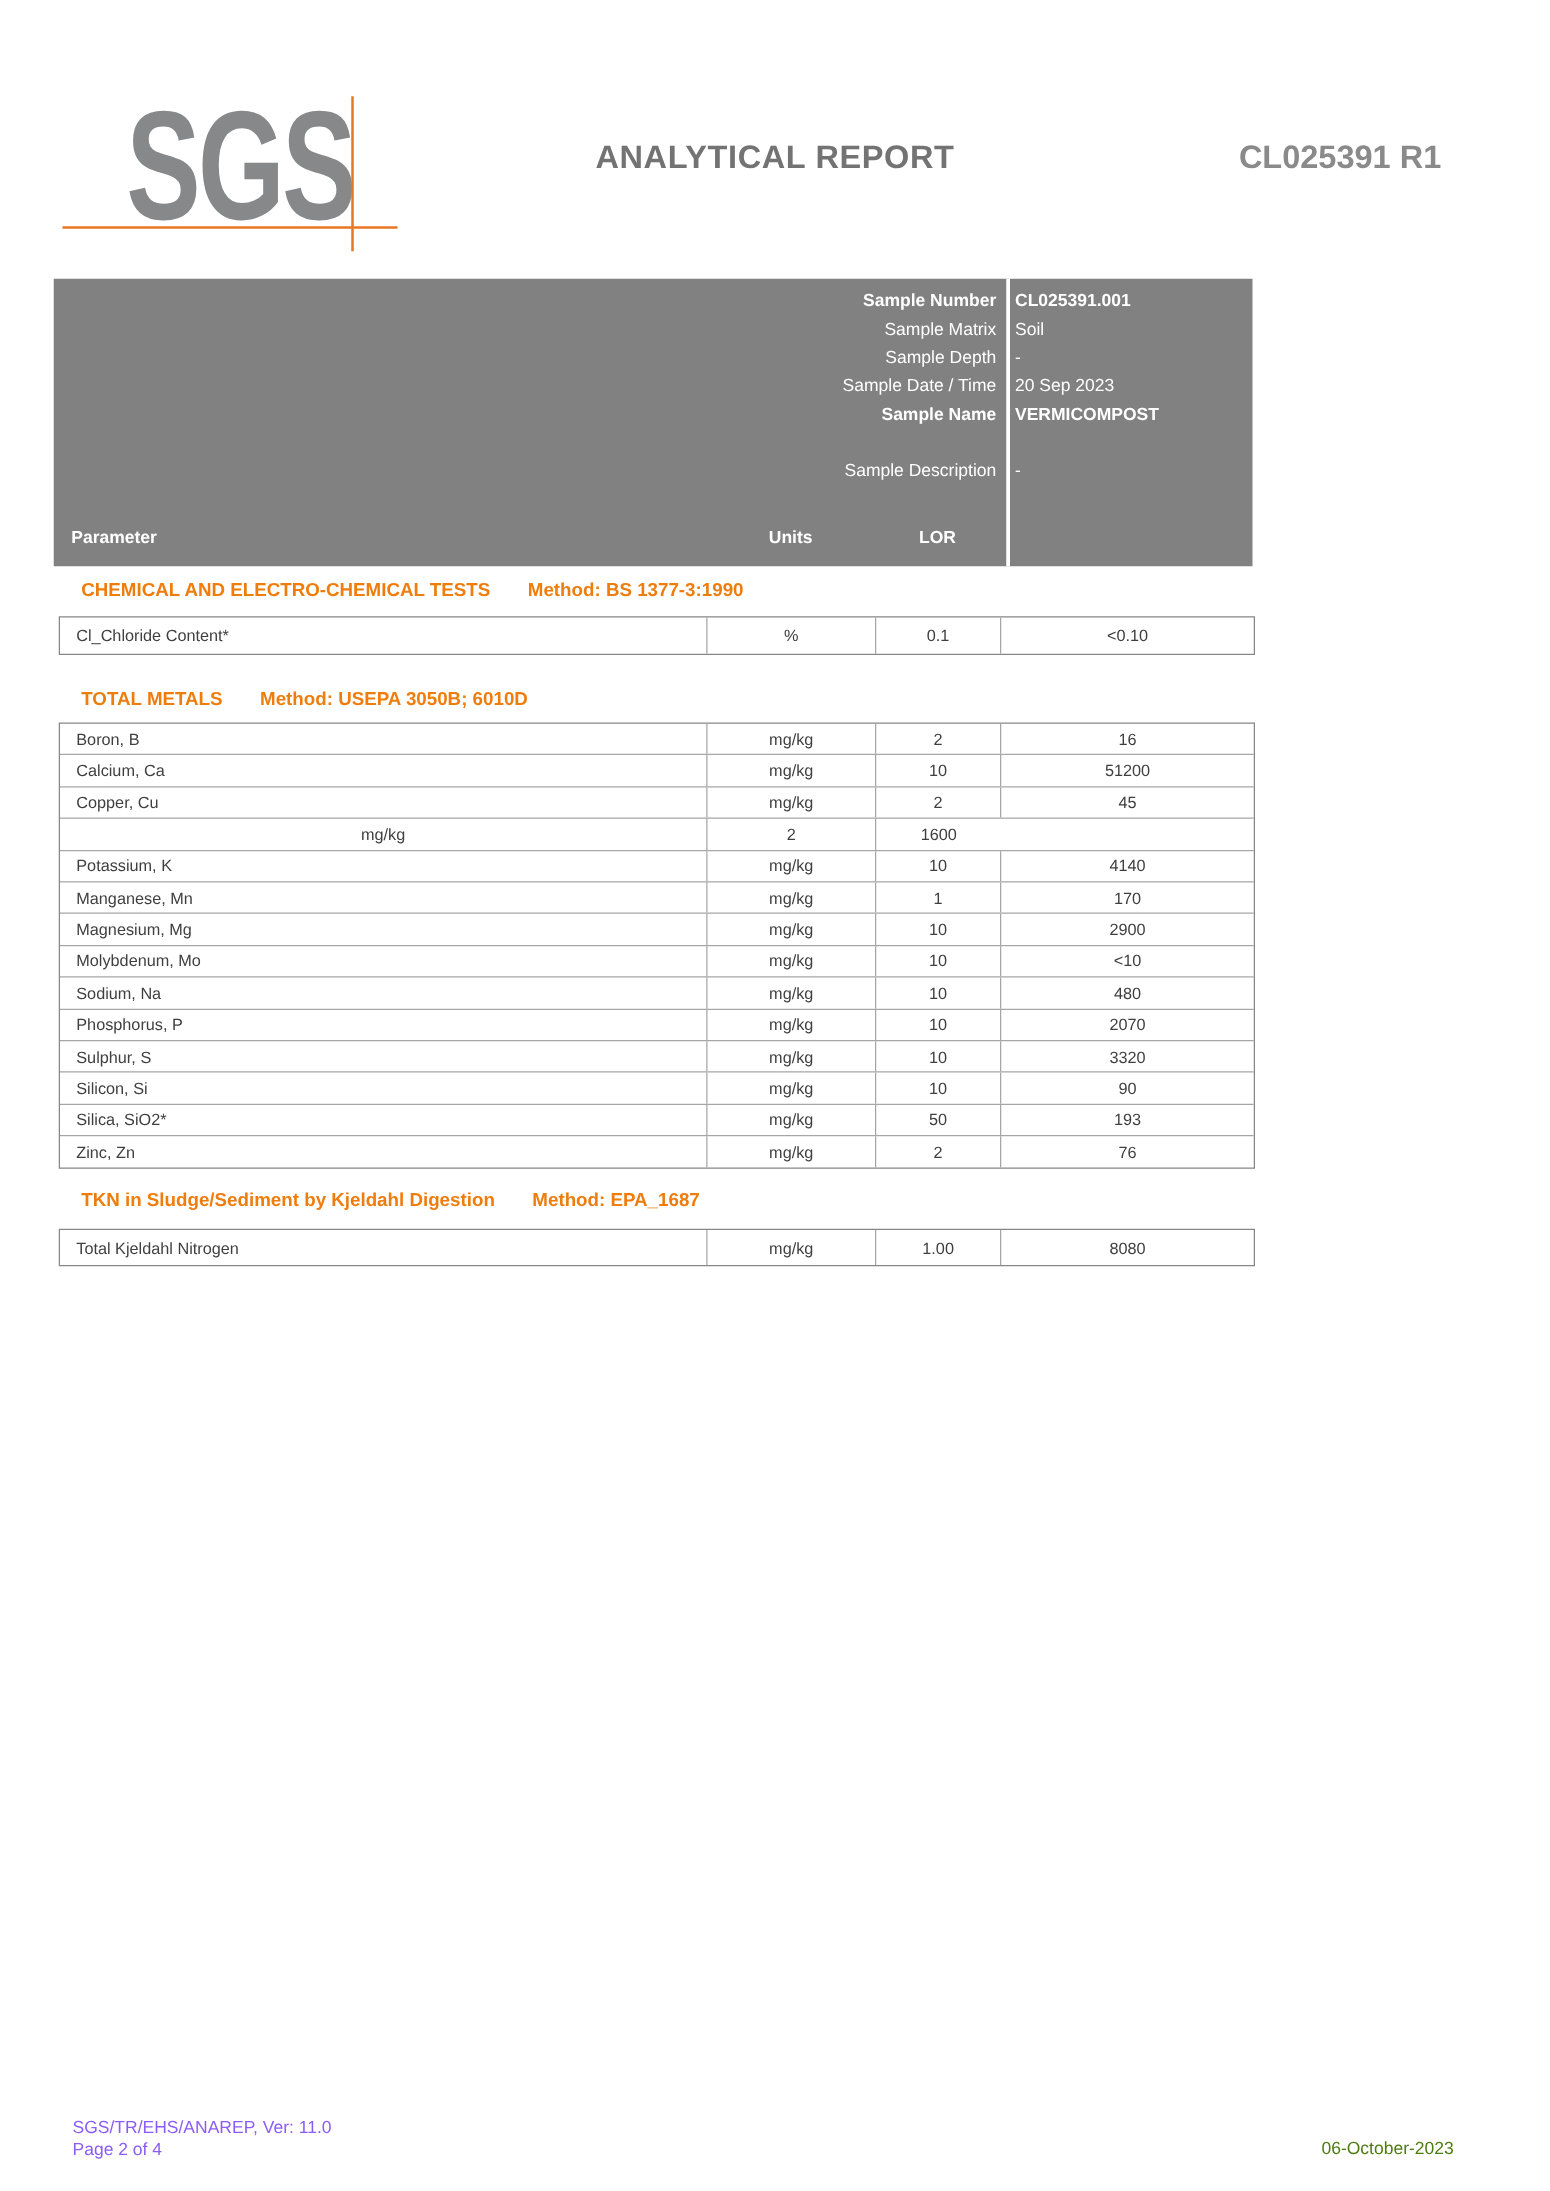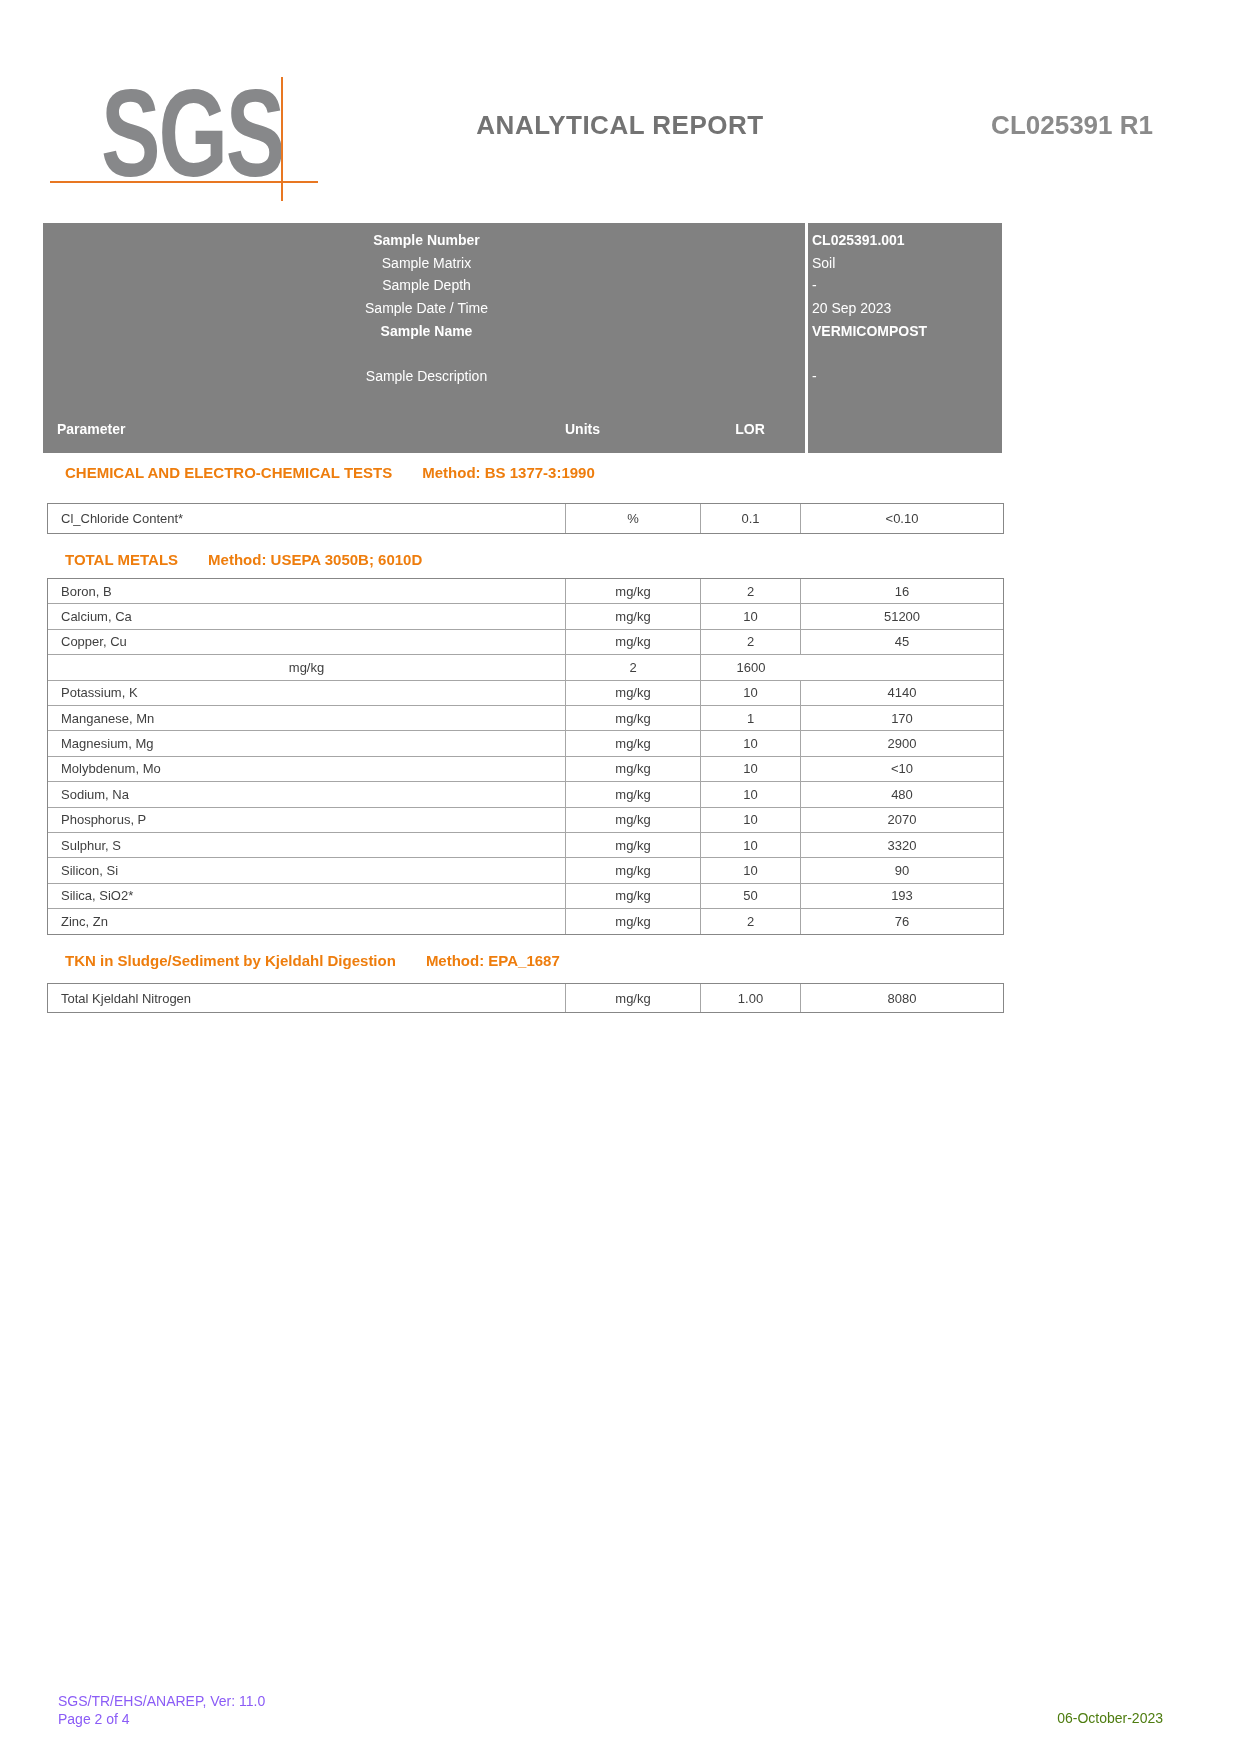--- a/index.html
+++ b/index.html
@@ -19,37 +19,37 @@
     font-size:26px;font-weight:700;color:#737373;letter-spacing:.5px;}
   .doc-number{position:absolute;top:110px;right:87px;font-size:26px;font-weight:700;color:#8a8a8a;}
 
   
   .info-block{position:absolute;left:43px;top:223px;width:959px;height:230px;
     background:var(--info-gray);color:#ffffff;font-size:14px;}
   .info-divider{position:absolute;left:762px;top:0;width:3px;height:100%;background:#ffffff;}
   .si-rows{position:absolute;left:0;top:6px;width:100%;}
   .si-row{display:grid;grid-template-columns:754px 1fr;height:22.6px;align-items:center;}
   .si-spacer{height:22.6px;}
-  .si-label{text-align:center;white-space:nowrap;padding-left:13px;}
+  .si-label{text-align:right;white-space:nowrap;padding-left:13px;}
   .si-value{padding-left:15px;white-space:nowrap;}
   .b{font-weight:700;}
   .info-cols{position:absolute;bottom:14px;left:0;width:100%;height:18px;font-weight:700;}
   .col-parameter{position:absolute;left:14px;top:0;}
-  .col-units{position:absolute;left:522px;width:135px;top:0;}
+  .col-units{position:absolute;left:522px;width:135px;text-align:center;top:0;}
   .col-lor{position:absolute;left:657px;width:100px;text-align:center;top:0;}
 
   
   .section{position:absolute;left:47px;width:957px;}
   .section-1{top:464px;}
   .section-2{top:551px;}
   .section-3{top:952px;}
   .section-heading{height:20px;padding-left:18px;display:flex;gap:30px;white-space:nowrap;
     font-size:15px;font-weight:700;color:var(--heading-orange);align-items:flex-start;}
   .data-table{width:957px;box-sizing:border-box;border:1px solid #878787;background:#ffffff;}
-  .section-1 .data-table{margin-top:19px;--rh:29px;}
+  .section-1 .data-table{margin-top:9px;--rh:29px;}
   .section-2 .data-table{margin-top:7px;--rh:25.4px;}
   .section-3 .data-table{margin-top:11px;--rh:28px;}
   .trow{display:grid;grid-template-columns:518px 135px 100px 202px;height:var(--rh);
     box-sizing:border-box;border-bottom:1px solid #a6a6a6;color:#3f3f3f;font-size:13px;}
   .trow:last-child{border-bottom:none;}
   .tcell{display:flex;align-items:center;justify-content:center;border-right:1px solid #a6a6a6;overflow:hidden;}
   .tcell:last-child{border-right:none;}
   .tcell.param{justify-content:flex-start;padding-left:13px;}
 
   

